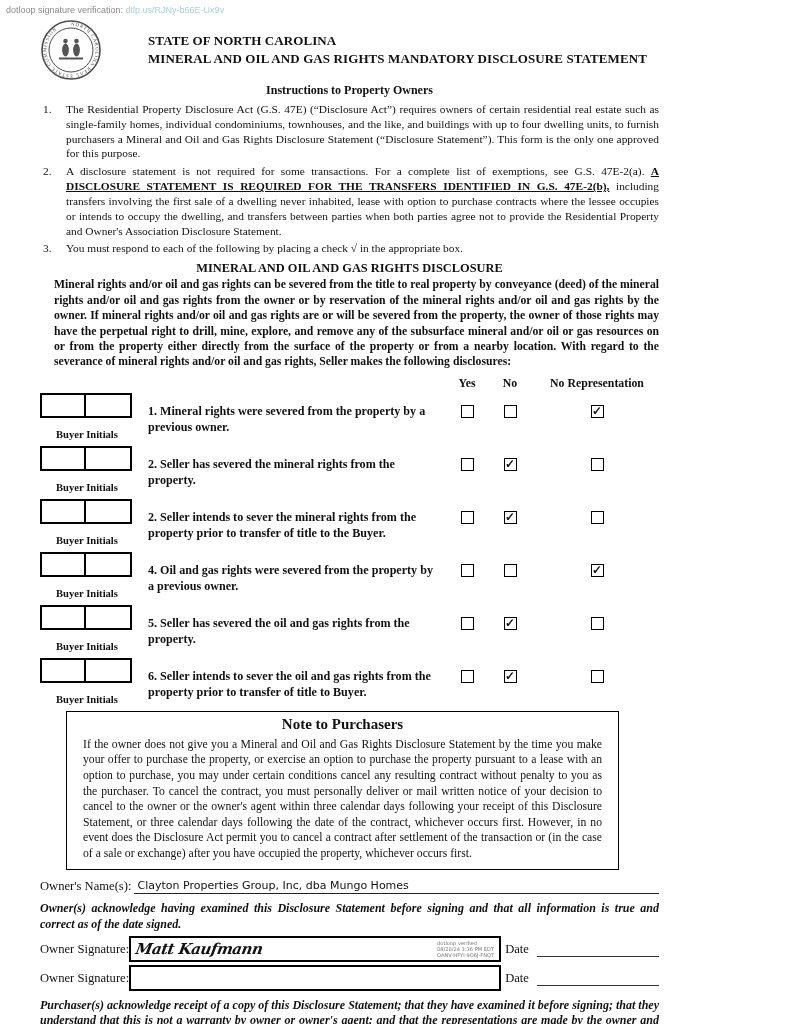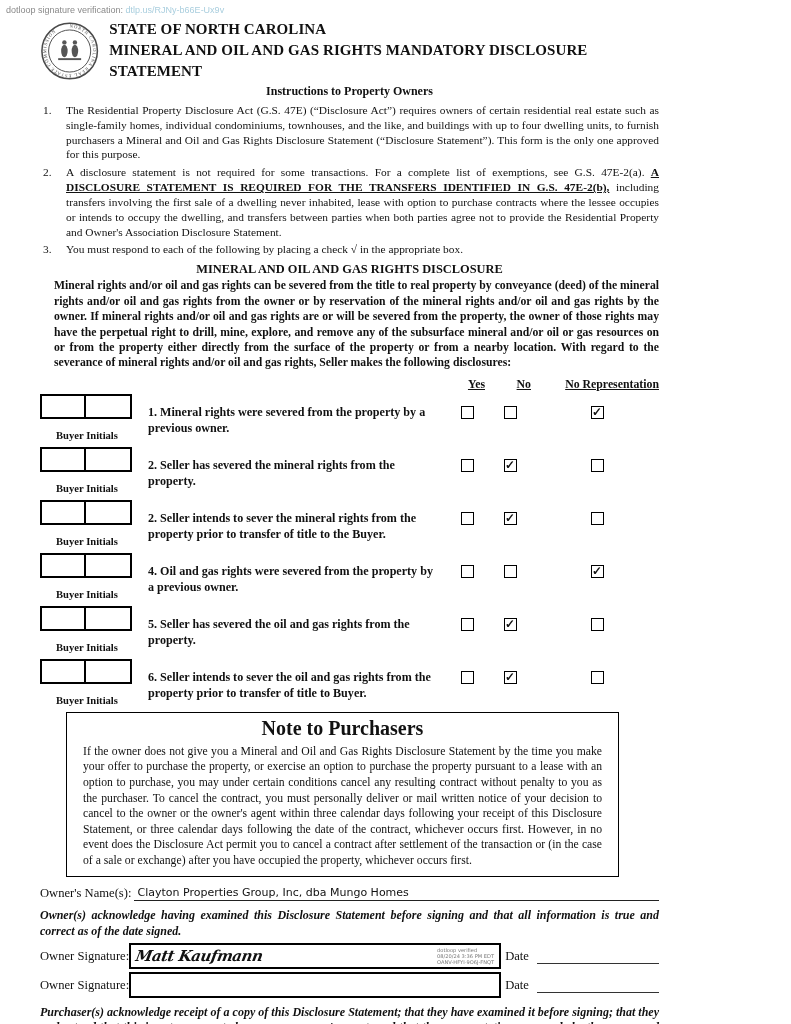--- a/index.html
+++ b/index.html
@@ -7,46 +7,46 @@
   body {
     width:791px; height:1024px; overflow:hidden;
     font-family:"Liberation Serif", serif; color:#111;
   }
   .page { width:685px; height:1024px; padding:3px 26px 0 40px; position:relative; }
 
   .verify { font:9px "Liberation Sans", sans-serif; color:#8a8a8a; margin:2px 0 4px -34px; }
   .verify a { color:#a9cede; text-decoration:none; }
 
   .header { display:flex; align-items:center; gap:10px; margin-bottom:0; }
-  .titles { font-weight:bold; font-size:15px; line-height:1.4; letter-spacing:0.1px; }
+  .titles { font-weight:bold; font-size:13px; line-height:1.4; letter-spacing:0.1px;margin-left:36px; }
 
   .instr-heading { text-align:center; font-weight:bold; font-size:12px; margin:2px 0 4px; }
   .instr-item { display:flex; margin-bottom:3px; font-size:11.4px; line-height:1.3; }
   .instr-num { width:26px; flex:none; padding-left:3px; }
   .instr-text { flex:1; text-align:justify; }
   .bold-u { font-weight:bold; text-decoration:underline; }
 
   .mog-heading { text-align:center; font-weight:bold; font-size:12.4px; margin:5px 0 1px; }
   .mog-intro { font-weight:bold; text-align:justify; font-size:11.7px; line-height:1.32; margin:0 0 6px 14px; }
 
   .d-grid-header, .d-row { display:grid; grid-template-columns:104px 1fr 36px 42px 124px; column-gap:4px; }
   .d-grid-header { font-weight:bold; font-size:11.8px; margin-bottom:2px; }
-  .hdr-cell { text-align:right;text-decoration:underline; }
+  .hdr-cell { text-align:center; }
   .d-row { margin-bottom:6px; }
   .initials { width:96px; }
   .iboxes { display:flex; }
   .ibox { width:46px; height:25px; border:2px solid #000; background:#fff; }
   .ibox + .ibox { border-left:none; }
   .ilabel { font-size:10.6px; font-weight:bold; text-align:center; width:94px; padding-top:11px; }
   .d-text { font-weight:bold; font-size:12.1px; line-height:1.3; padding:11px 6px 0 0; }
   .cbcell { padding-top:12px; display:flex; justify-content:center; align-items:flex-start; }
   .cb { width:13px; height:13px; border:1.8px solid #000; font-size:12px; line-height:10px; text-align:center; font-weight:bold; display:block; background:#fff; }
 
   .note-box { border:1.6px solid #000; margin:6px 40px 8px 26px; padding:2px 16px 8px; }
-  .note-title { text-align:center; font-size:20px; font-weight:bold; margin:2px 0 4px; }
+  .note-title { text-align:center; font-size:15px; font-weight:bold; margin:2px 0 4px; }
   .note-body { text-align:justify; font-size:11.7px; line-height:1.33; }
 
   .field-row { display:flex; align-items:flex-end; margin-top:9px; font-size:12.6px; }
   .flabel { white-space:nowrap; padding-right:3px; }
   .fvalue { flex:1; border-bottom:1.3px solid #222; font-family:"DejaVu Sans", sans-serif; font-size:11px; padding:0 0 1px 3px; }
 
   .ack { font-style:italic; font-weight:bold; font-size:12px; line-height:1.28; text-align:justify; margin:7px 0 4px; }
 
   .sig-row { display:flex; align-items:center; margin-bottom:3px; font-size:12.6px; }
   .sig-label { white-space:nowrap; }

